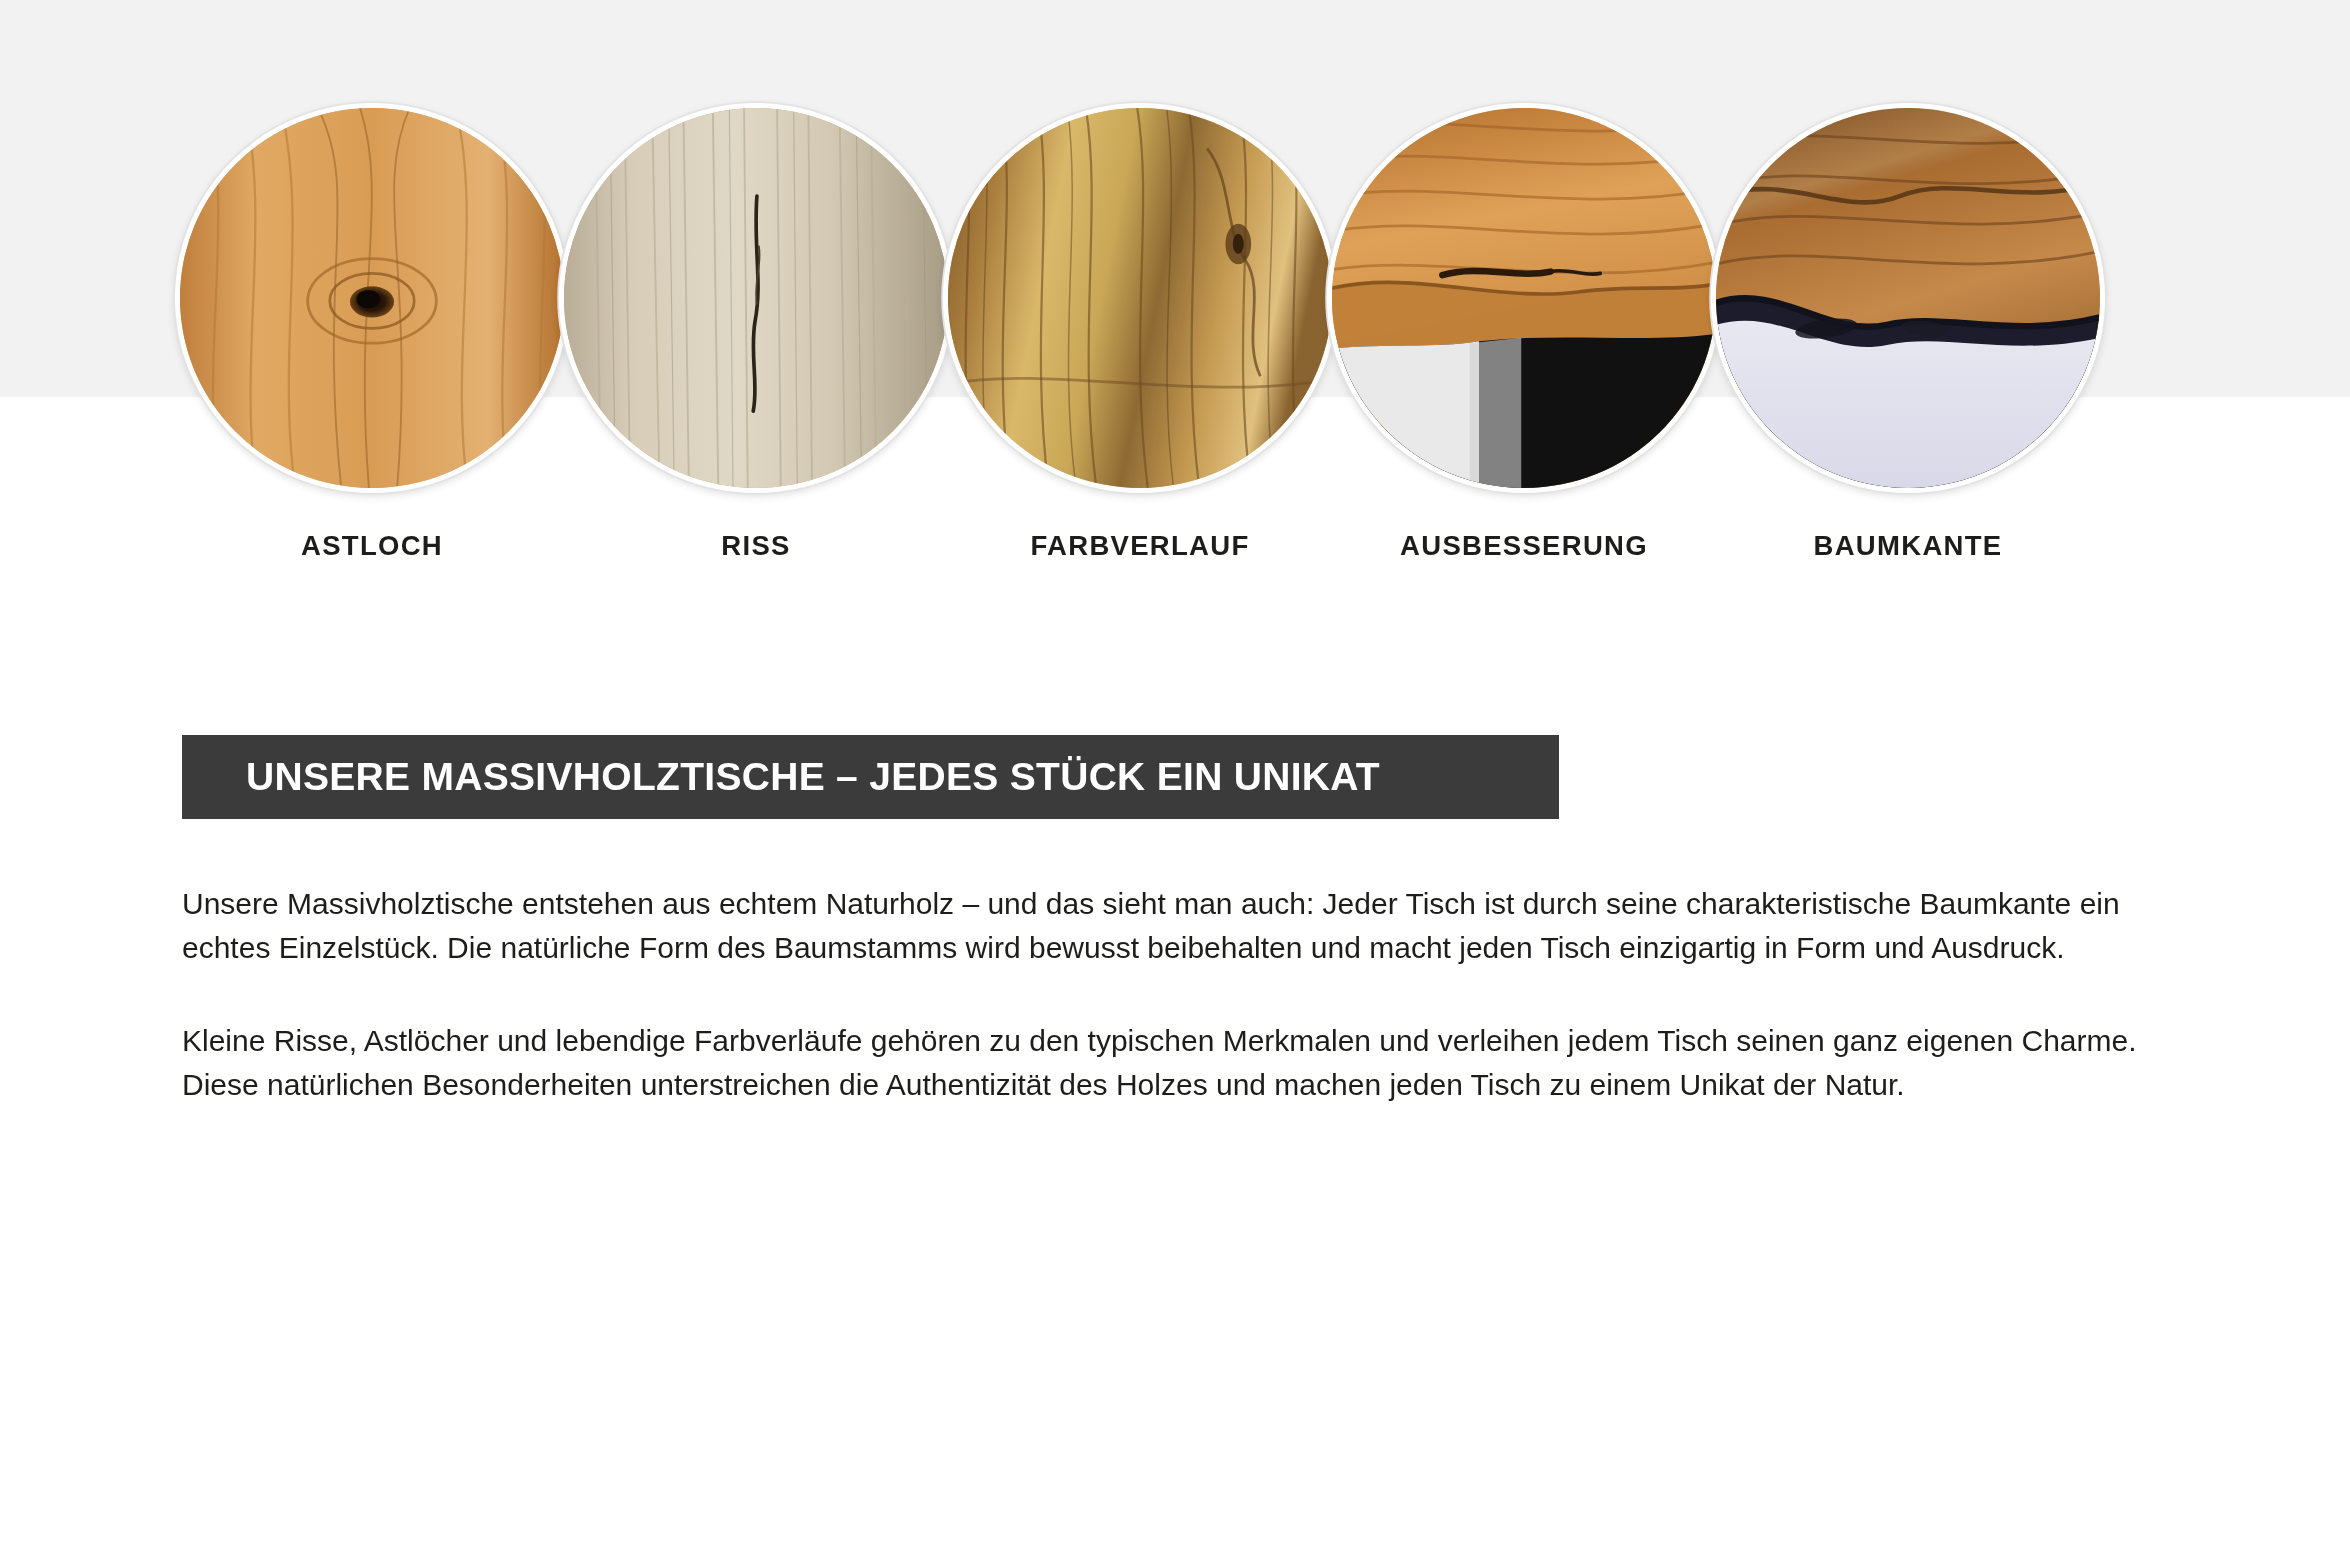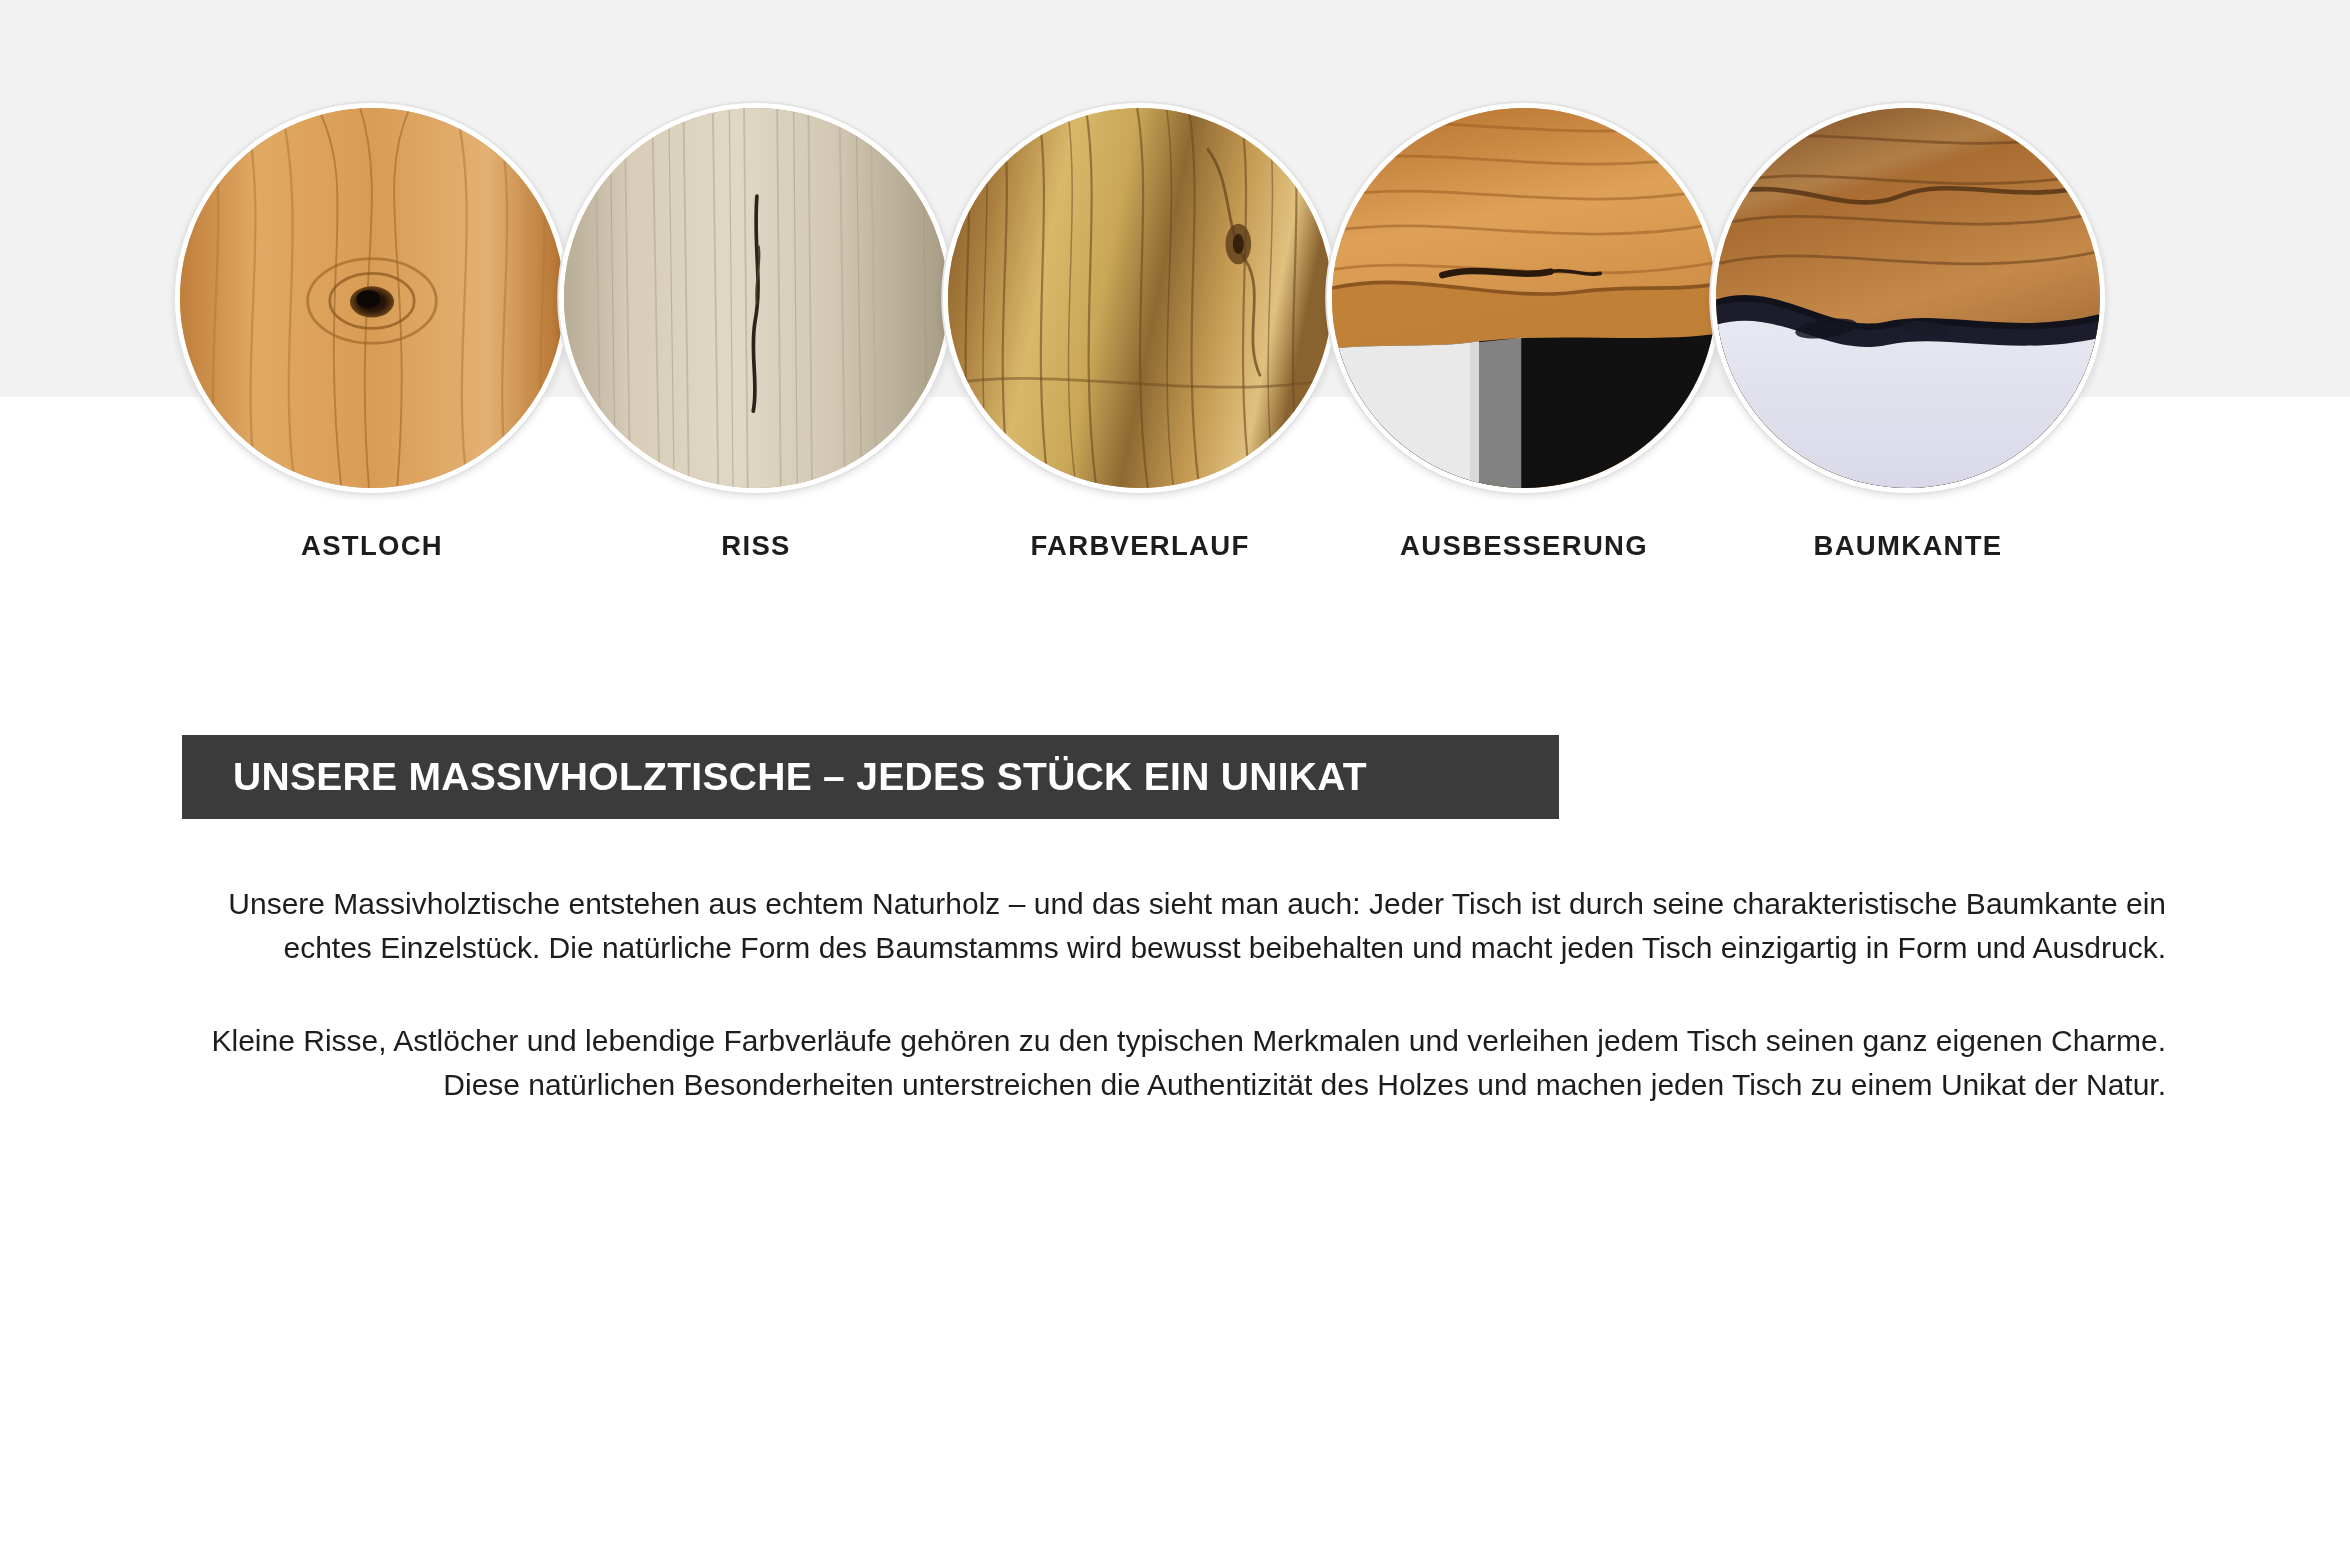--- a/index.html
+++ b/index.html
@@ -70,43 +70,42 @@
     position: absolute;
     top: 735px;
     left: 182px;
     width: 1377px;
     height: 84px;
     background: #3b3b3b;
     display: flex;
     align-items: center;
   }
   .headline-bar h1 {
-    margin: 8px;
-    padding-left: 43px;
+    margin: 0;
+    padding-left: 64px;
     color: #ffffff;
     font-size: 39px;
     font-weight: 700;
     letter-spacing: 0.3px;
     white-space: nowrap;
   }
 
   
   .body-copy {
     position: absolute;
     top: 882px;
     left: 182px;
     width: 1984px;
   }
   .body-copy p {
     margin: 0 0 50px 0;
     font-size: 30px;
     line-height: 1.45;
     color: #1d1d1b;
     font-weight: 400;
-    text-align: right;
   }
   .body-copy p:last-child { margin-bottom: 0; }
 </style>
 </head>
 <body>
 
 <div class="top-band"></div>
 
 <div class="circles-row">
 

